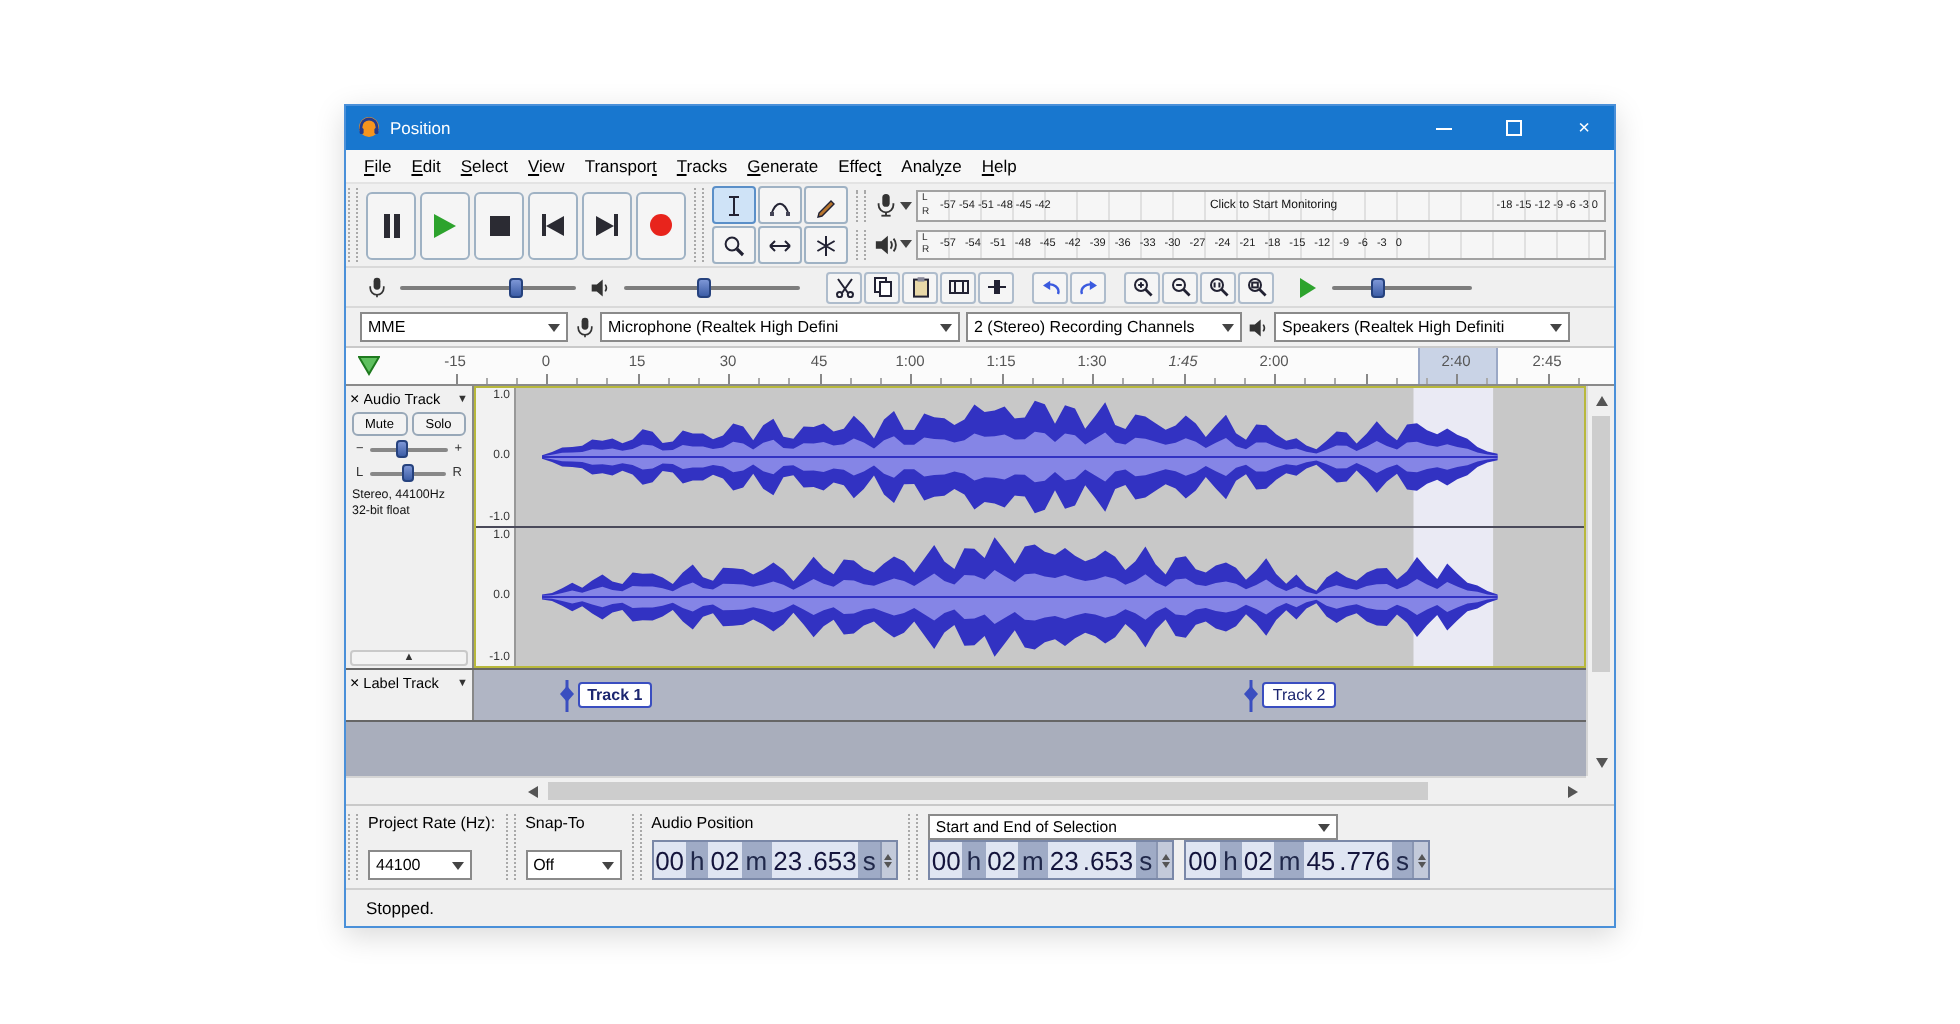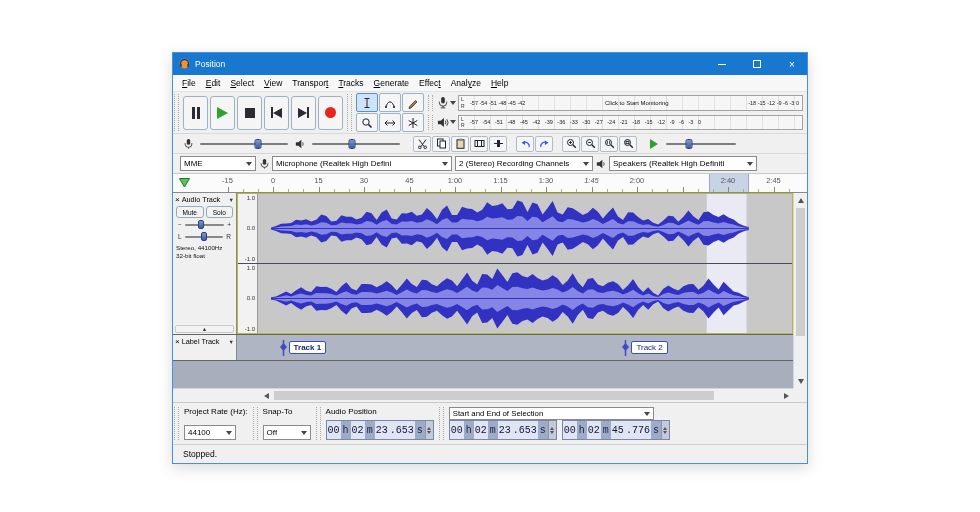--- a/index.html
+++ b/index.html
@@ -100,21 +100,21 @@
   .hthumb{position:absolute;left:1px;top:2px;bottom:2px;width:87%;background:#cdcdcd}
   .tri-up{width:0;height:0;border-left:3.5px solid transparent;border-right:3.5px solid transparent;border-bottom:5px solid #555}
   .tri-dn{width:0;height:0;border-left:3.5px solid transparent;border-right:3.5px solid transparent;border-top:5px solid #555}
   .tri-lt{width:0;height:0;border-top:3.5px solid transparent;border-bottom:3.5px solid transparent;border-right:5px solid #555}
   .tri-rt{width:0;height:0;border-top:3.5px solid transparent;border-bottom:3.5px solid transparent;border-left:5px solid #555}
   
   .selbar{height:42px;background:#f0f0f0;border-top:1px solid #c9c9c9;display:flex;align-items:stretch;padding:2px 0;flex:none}
   .sel-group{display:flex;flex-direction:column;justify-content:space-between;padding:2px 4px}
   .sel-label{font-size:8px;white-space:nowrap;height:11px}
   .sel-ctrl{display:flex;align-items:center;gap:5px}
-  .timebox{display:flex;align-items:stretch;height:20px;border:1px solid #7a88a8;background:#aab4cc;font-family:Liberation Mono, monospace;font-size:10px}
+  .timebox{display:flex;align-items:stretch;height:20px;border:1px solid #7a88a8;background:#aab4cc;font-family:Liberation Sans, sans-serif;font-size:13px}
   .tseg-d{background:#dfe5f2;color:#14143c;padding:1px 1px 0;display:flex;align-items:center}
   .tseg-u{background:#9fabc6;color:#20284a;padding:1px 2px 0;display:flex;align-items:center}
   .tspin{width:8px;display:flex;flex-direction:column;align-items:center;justify-content:center;gap:1px;background:#c3cada;border-left:1px solid #8a96b2}
   .tspin .tri-up{border-left-width:2.5px;border-right-width:2.5px;border-bottom-width:3px}
   .tspin .tri-dn{border-left-width:2.5px;border-right-width:2.5px;border-top-width:3px}
   
   .statusbar{height:19px;border-top:1px solid #cfcfcf;background:#f0f0f0;display:flex;align-items:center;padding-left:10px;font-size:8.5px;flex:none}
 </style>
 </head>
 <body>
@@ -368,21 +368,21 @@
     <span class="dev-ico">
         <span style="width:0;height:0;border-left:8px solid #2da32d;border-top:5px solid transparent;border-bottom:5px solid transparent"></span>
       </span>
     <div class="slider" style="width:70px">
         <span class="thumb" style="left: 33%;"></span>
       </div>
   </div>
 
   <div class="tb-row3">
     <div class="grip"></div>
-    <div class="combo" style="width:76px">
+    <div class="combo" style="width:104px">
         <span>MME</span>
         <span class="dd"></span>
       </div>
     <span class="dev-ico">
         <svg width="11" height="12" viewBox="0 0 13 13">
           <rect x="4.5" y="0.5" width="4" height="7" rx="2" fill="#333"></rect>
           <path d="M2.5 5.5v1a4 4 0 0 0 8 0v-1" stroke="#333" fill="none"></path>
           <line x1="6.5" y1="10.5" x2="6.5" y2="12" stroke="#333"></line>
         </svg>
       </span>

